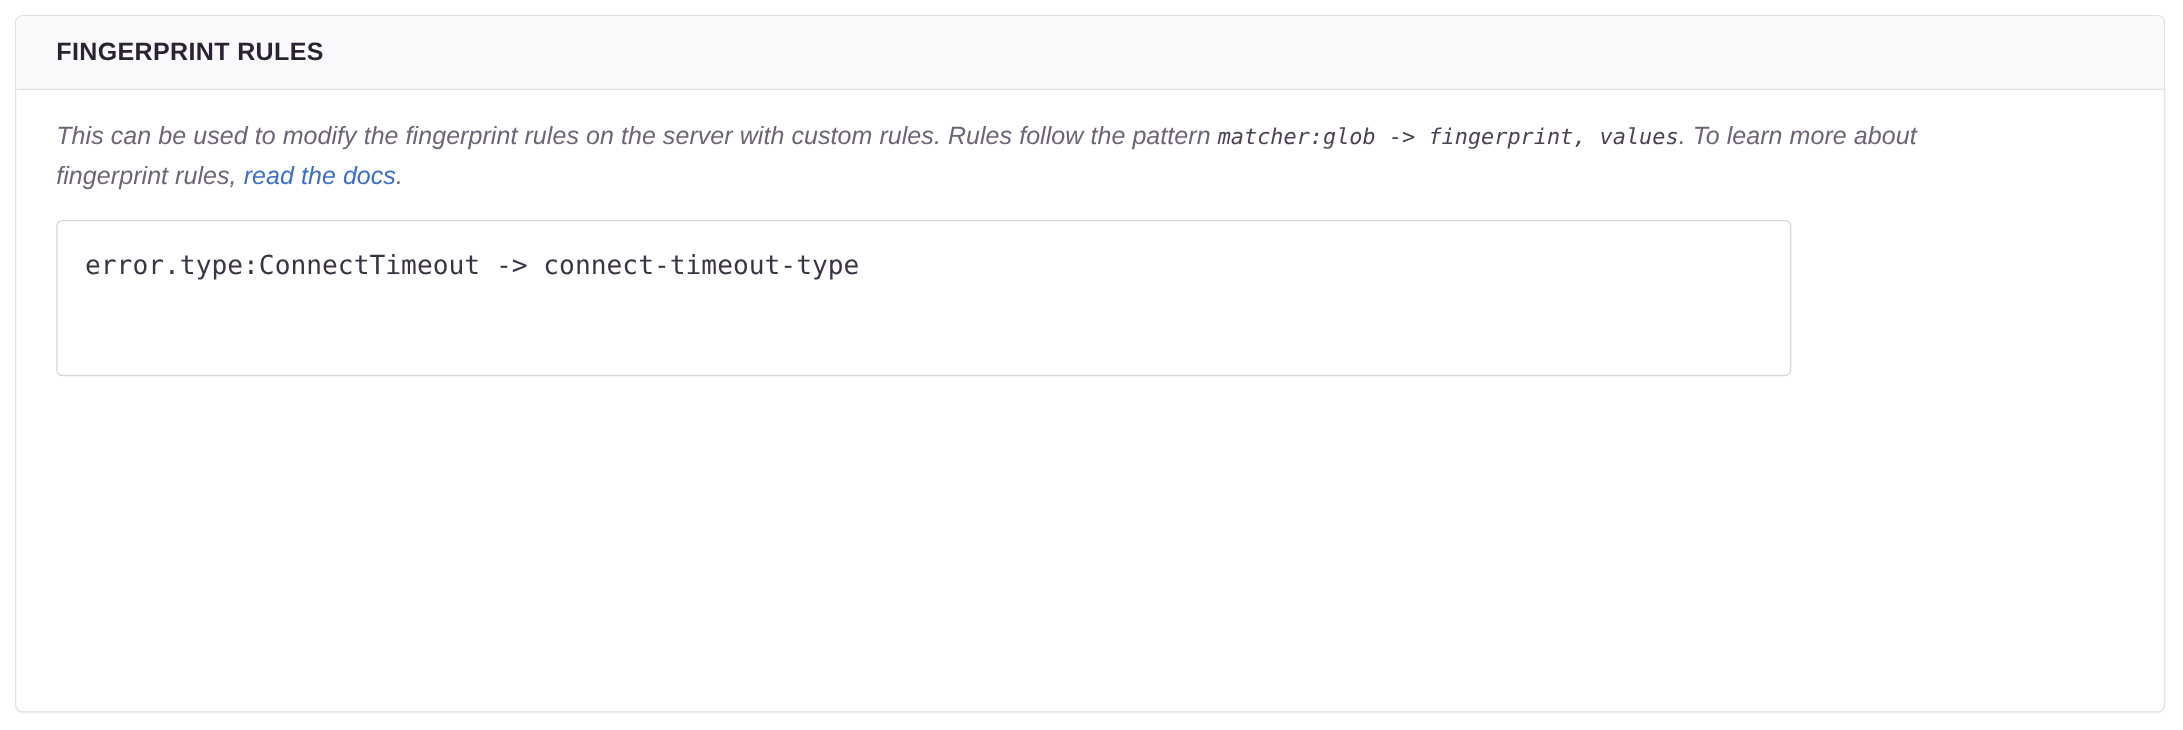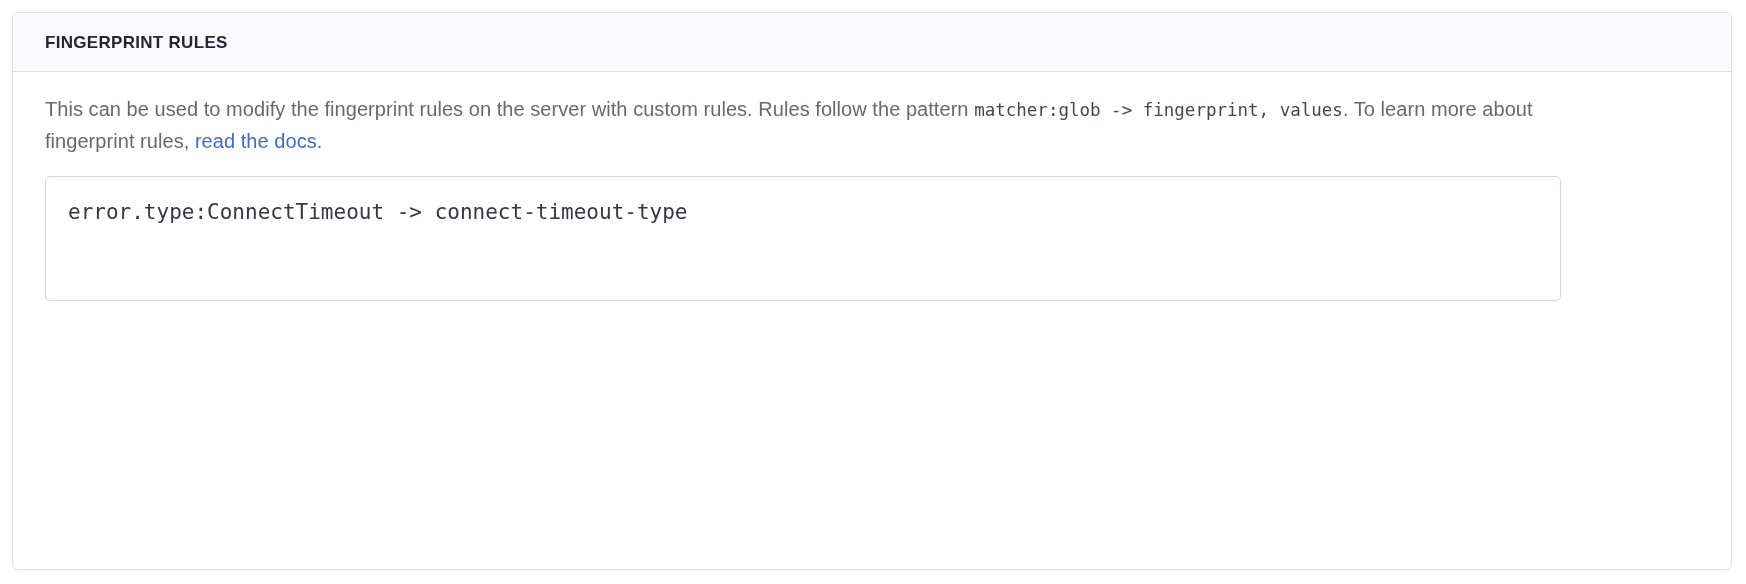--- a/index.html
+++ b/index.html
@@ -40,40 +40,41 @@
     height: 59px;
     box-sizing: border-box;
     background: #faf9fb;
     border-bottom: 1px solid #e0e0e6;
     display: flex;
     align-items: center;
     padding: 0 32px;
   }
 
   .panel-title {
-    font-size: 17px;
+    font-size: 20px;
     font-weight: bold;
     letter-spacing: 0.3px;
     color: #2b2233;
     text-transform: uppercase;
     line-height: 1;
   }
 
   .panel-body {
     padding: 22px 32px 0 32px;
   }
 
   
   .description {
     font-size: 20px;
     line-height: 31px;
     color: #6e6477;
     max-width: 1545px;
     margin: 0;
     letter-spacing: 0.05px;
+    font-style: italic;
   }
 
   .description code.inline {
     font-family: "DejaVu Sans Mono", "Liberation Mono", monospace;
     font-size: 17.5px;
     color: #4d4158;
     letter-spacing: 0;
     white-space: pre;
   }
 
@@ -97,21 +98,21 @@
     font-family: "DejaVu Sans Mono", "Liberation Mono", monospace;
     font-size: 21px;
     line-height: 37px;
     color: #3c3346;
     white-space: pre;
   }
 
   
   .rules-input-wrap {
     margin-top: 19px;
-    width: 1516px;
+    width: 1388px;
   }
 
   .rules-input {
     display: block;
     box-sizing: border-box;
     width: 100%;
     height: 125px;
     resize: none;
     background: #ffffff;
     border: 1px solid #d6d4de;

